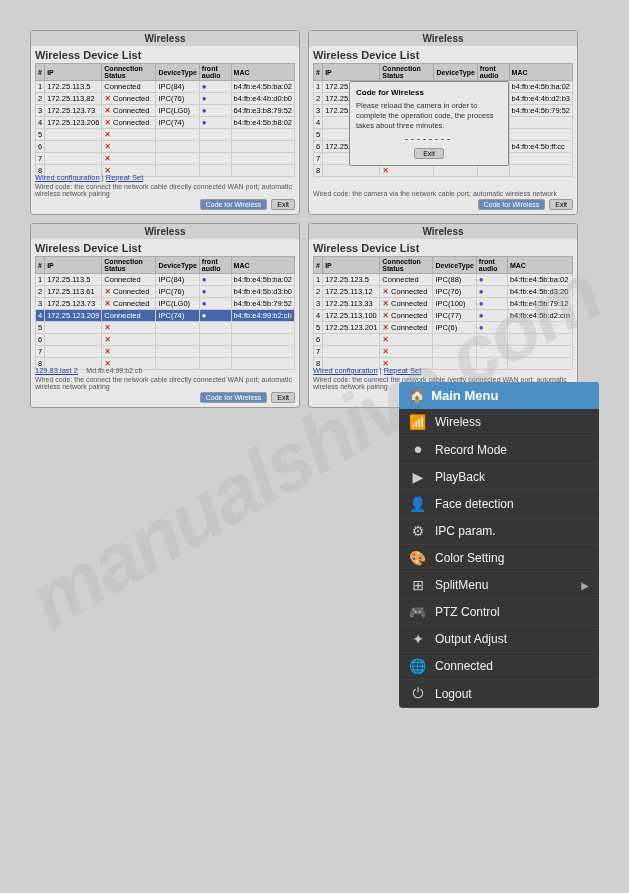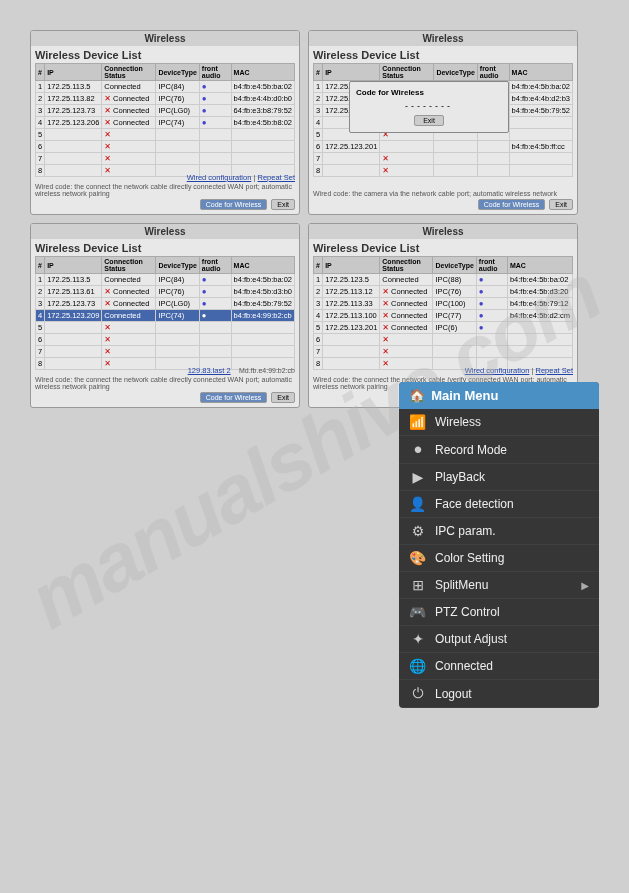--- a/index.html
+++ b/index.html
@@ -237,21 +237,20 @@
     .menu-item-arrow {
       color: #aaa;
       font-size: 10px;
     }
 
     
     .config-line {
       font-size: 7.5px;
       color: #555;
       margin-bottom: 1px;
-      text-align: right;
     }
 
     .link-text {
       color: #2244aa;
       text-decoration: underline;
       cursor: pointer;
     }
 
     
     .highlight-row td {
@@ -440,20 +439,21 @@
             <td><span class="x-mark">✕</span></td>
             <td></td>
             <td></td>
             <td></td>
           </tr>
       </tbody>
     </table>
 
     <div class="dialog-overlay">
       <div class="dialog-title">Code for Wireless</div>
+      <div class="dialog-text">Please reload the camera in order to complete the operation code, the process takes about three minutes.</div>
       <div class="dialog-dashes">--------</div>
       <button class="dialog-btn">Exit</button>
     </div>
     <div class="panel-footer">
       <div class="panel-footer-text">Wired code: the camera via the network cable port; automatic wireless network</div>
       <div class="panel-buttons">
         <button class="panel-btn panel-btn-blue">Code for Wireless</button>
         <button class="panel-btn">Exit</button>
       </div>
     </div>

